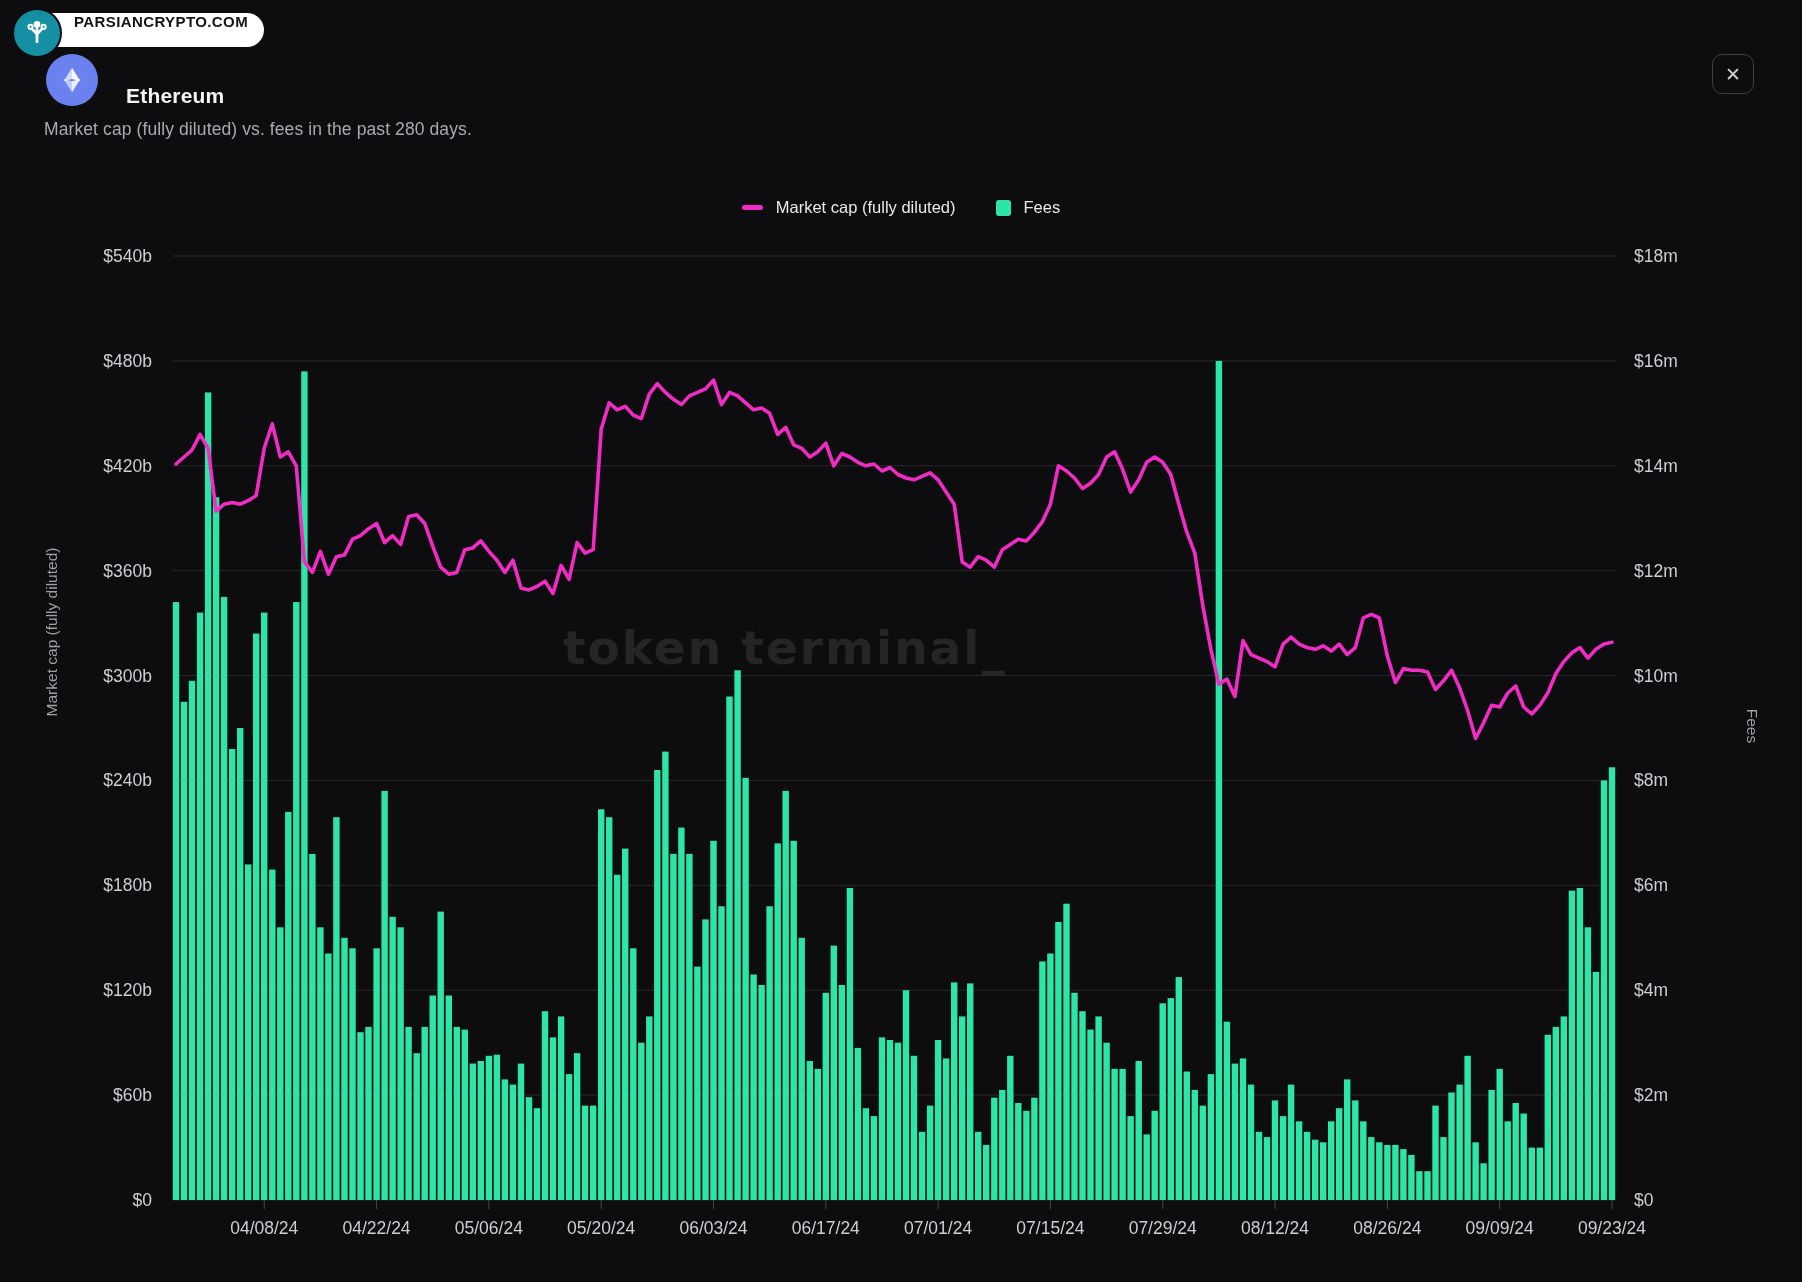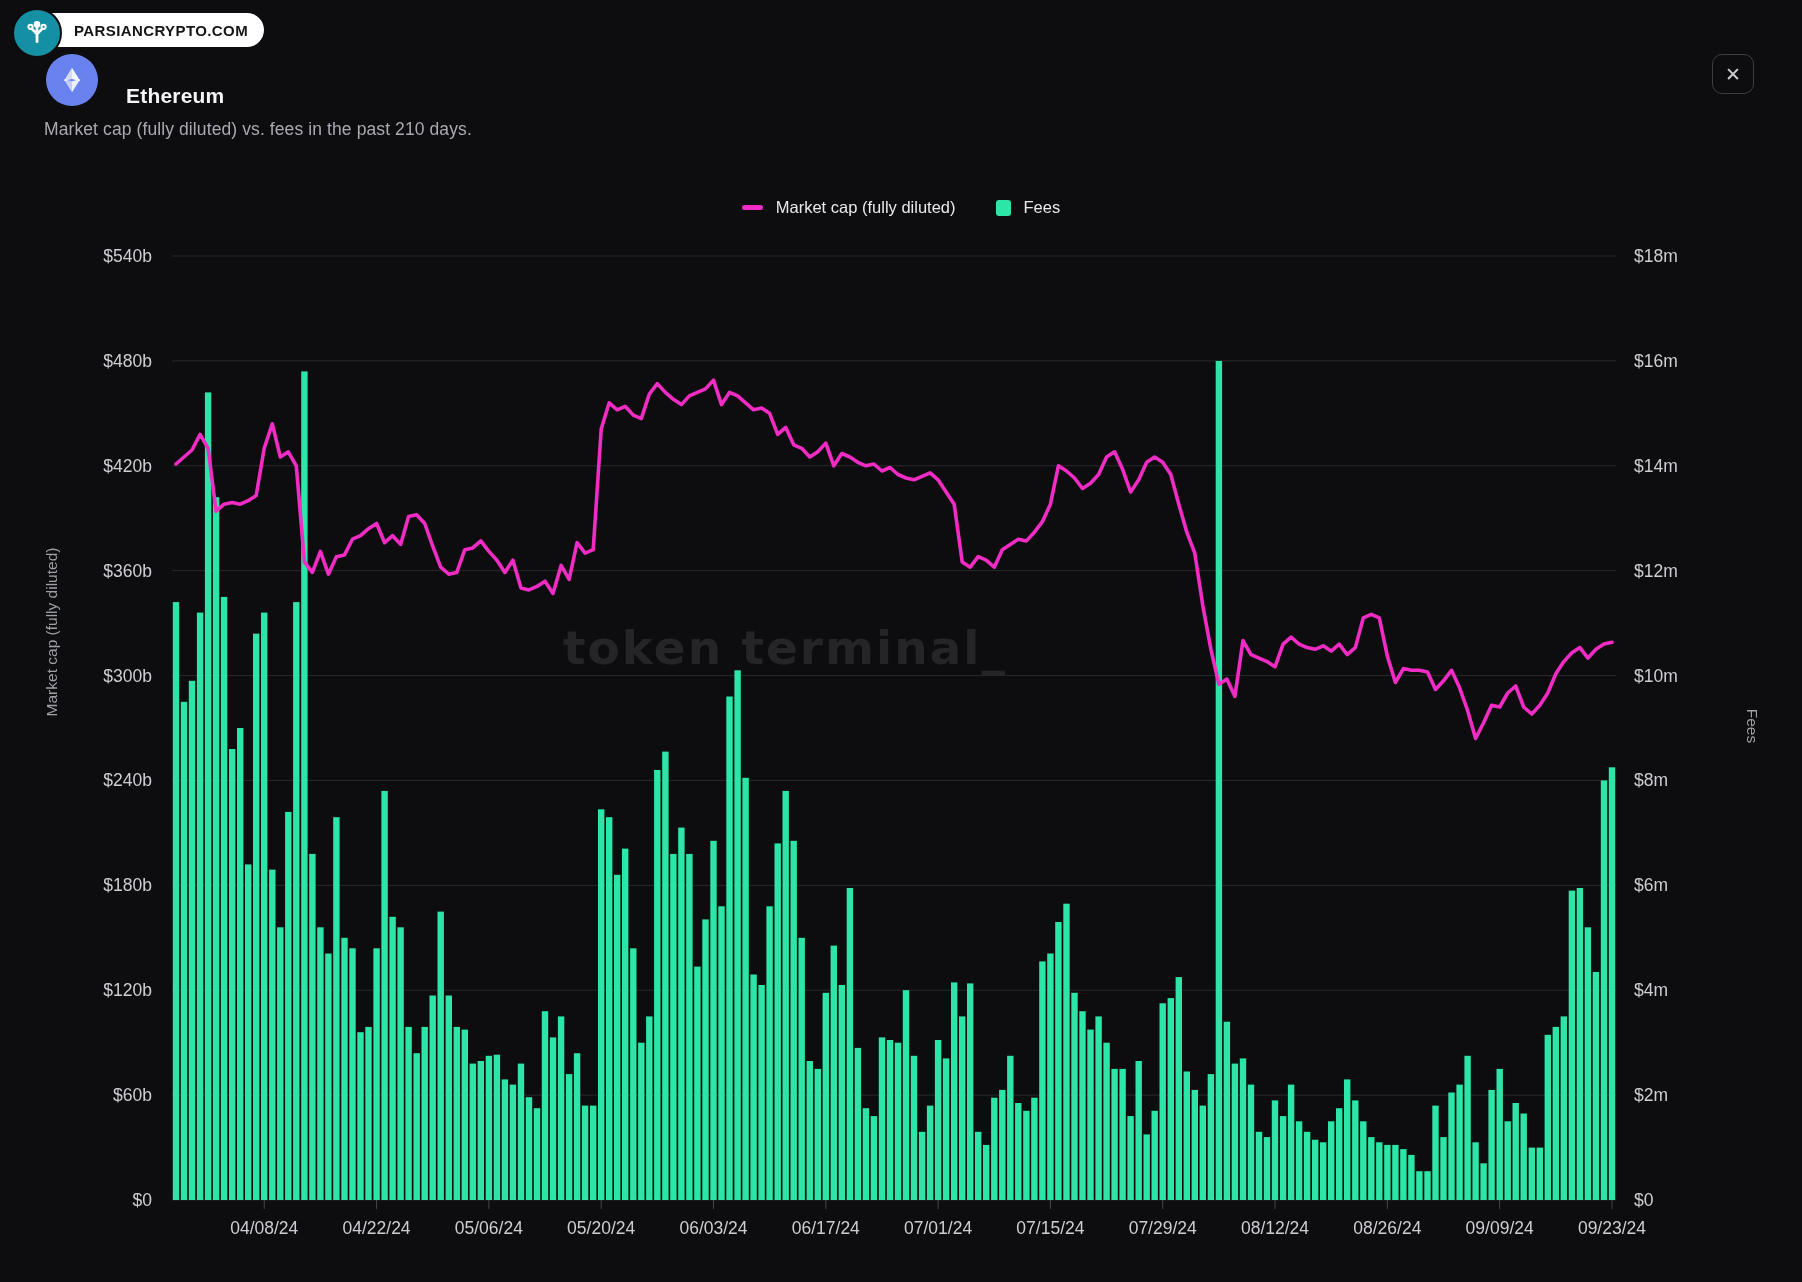--- a/index.html
+++ b/index.html
@@ -1,21 +1,21 @@
 <!DOCTYPE html>
 <html><head>
 <meta charset="utf-8">
 <style>
   html,body{margin:0;padding:0;background:#0c0c0e;}
   .stage{position:relative;width:1802px;height:1282px;background:#0d0d0f;overflow:hidden;
          font-family:"Liberation Sans",sans-serif;}
   
   .badge{position:absolute;left:12px;top:8px;height:44px;z-index:5;}
   .badge-pill{position:absolute;left:22px;top:5px;height:34px;background:#ffffff;border-radius:18px;
-              display:flex;align-items:center;padding:0 16px 0 40px;}
+              display:flex;align-items:flex-start;padding:0 16px 0 40px;}
   .badge-text{font-size:15px;font-weight:700;color:#141414;letter-spacing:.4px;white-space:nowrap;}
   .badge-logo{position:absolute;left:0;top:0;width:46px;height:46px;border-radius:50%;
               background:#158fa3;border:2px solid #0c0c0d;display:flex;align-items:center;justify-content:center;z-index:2;}
   
   .eth-logo{position:absolute;left:46px;top:54px;width:52px;height:52px;border-radius:50%;background:#6a82ee;
             display:flex;align-items:center;justify-content:center;}
   .page-title{position:absolute;left:126px;top:84px;margin:0;font-size:21px;font-weight:600;color:#f4f4f6;letter-spacing:.2px;}
   .subtitle{position:absolute;left:44px;top:119px;margin:0;font-size:17.5px;color:#a9aab1;letter-spacing:.1px;}
   .close-btn{position:absolute;left:1712px;top:54px;width:42px;height:40px;background:transparent;
              border:1px solid #3e3e42;border-radius:10px;color:#cfcfd4;font-size:19px;line-height:1;
@@ -53,21 +53,21 @@
 
   <div class="eth-logo">
     <svg width="30" height="30" viewBox="0 0 32 32">
       <polygon points="16,3 16,14.8 25,17.3" fill="#ffffff" opacity="0.95"></polygon>
       <polygon points="16,3 16,14.8 7,17.3" fill="#ffffff" opacity="0.72"></polygon>
       <polygon points="16,17.2 25,14.9 16,29" fill="#ffffff" opacity="0.88"></polygon>
       <polygon points="16,17.2 7,14.9 16,29" fill="#ffffff" opacity="0.6"></polygon>
     </svg>
   </div>
   <h1 class="page-title">Ethereum</h1>
-  <p class="subtitle">Market cap (fully diluted) vs. fees in the past 210 days.</p>
+  <p class="subtitle">Market cap (fully diluted) vs. fees in the past 280 days.</p>
 
   <button class="close-btn">
     <span>✕</span>
   </button>
 
   <div class="legend">
     <div class="legend-item">
       <span class="swatch-line" style="background: rgb(240, 44, 196);"></span>
       <span>Market cap (fully diluted)</span>
     </div>

